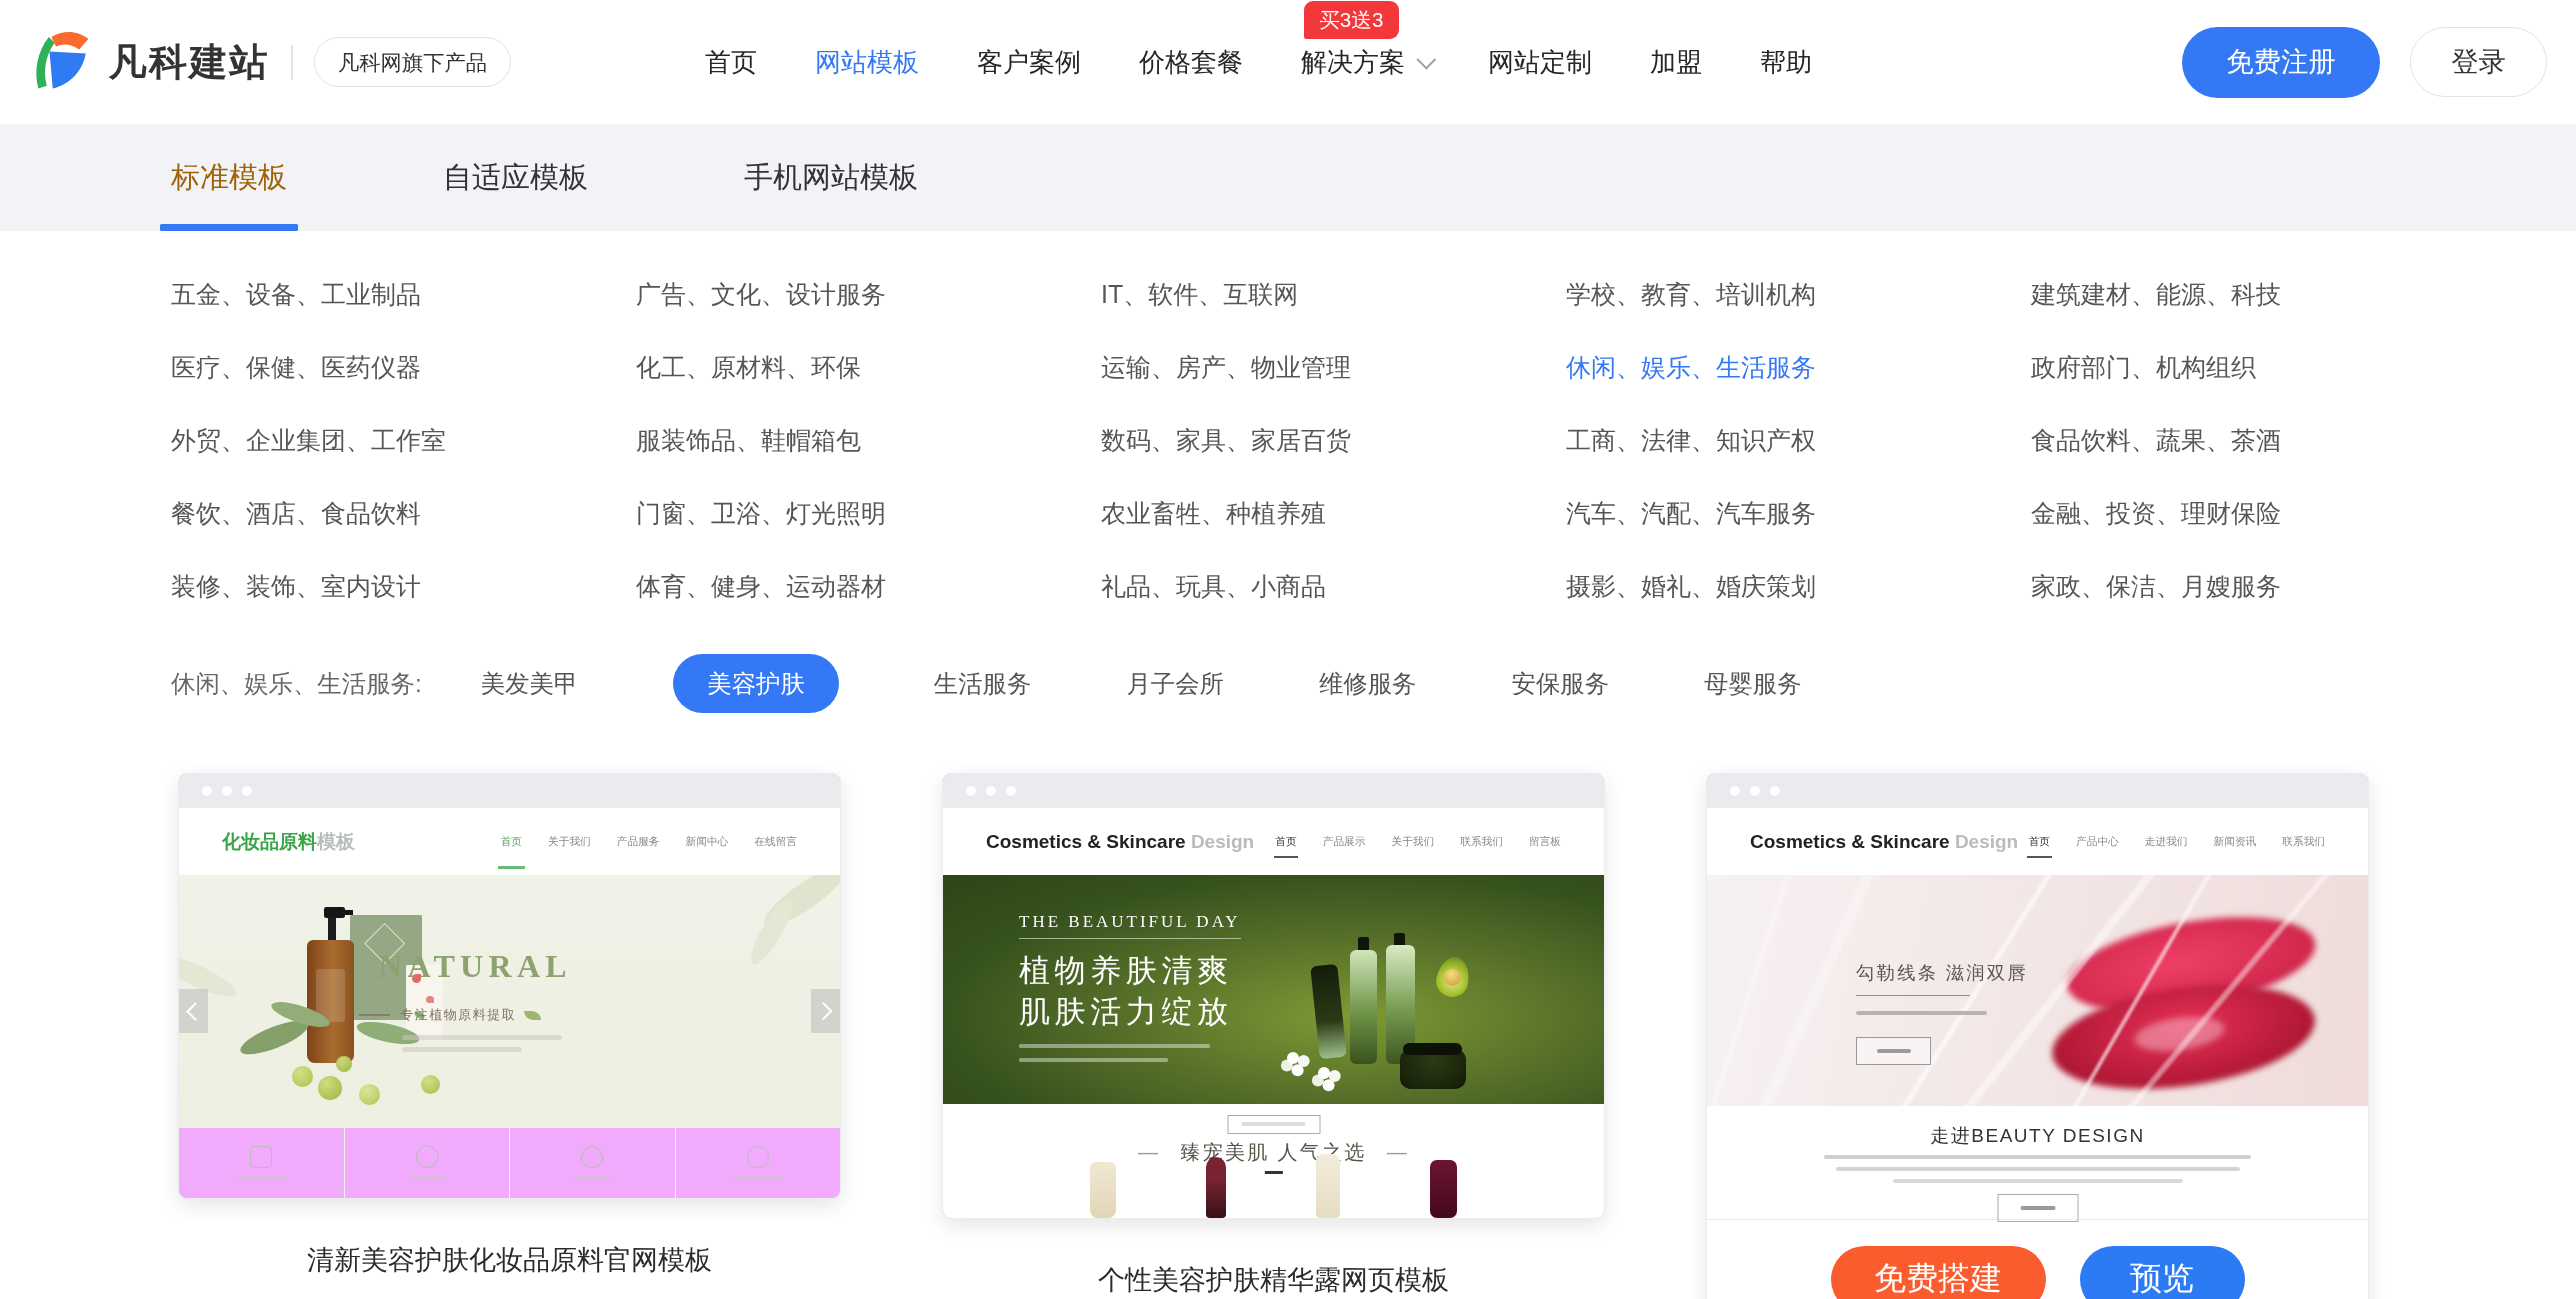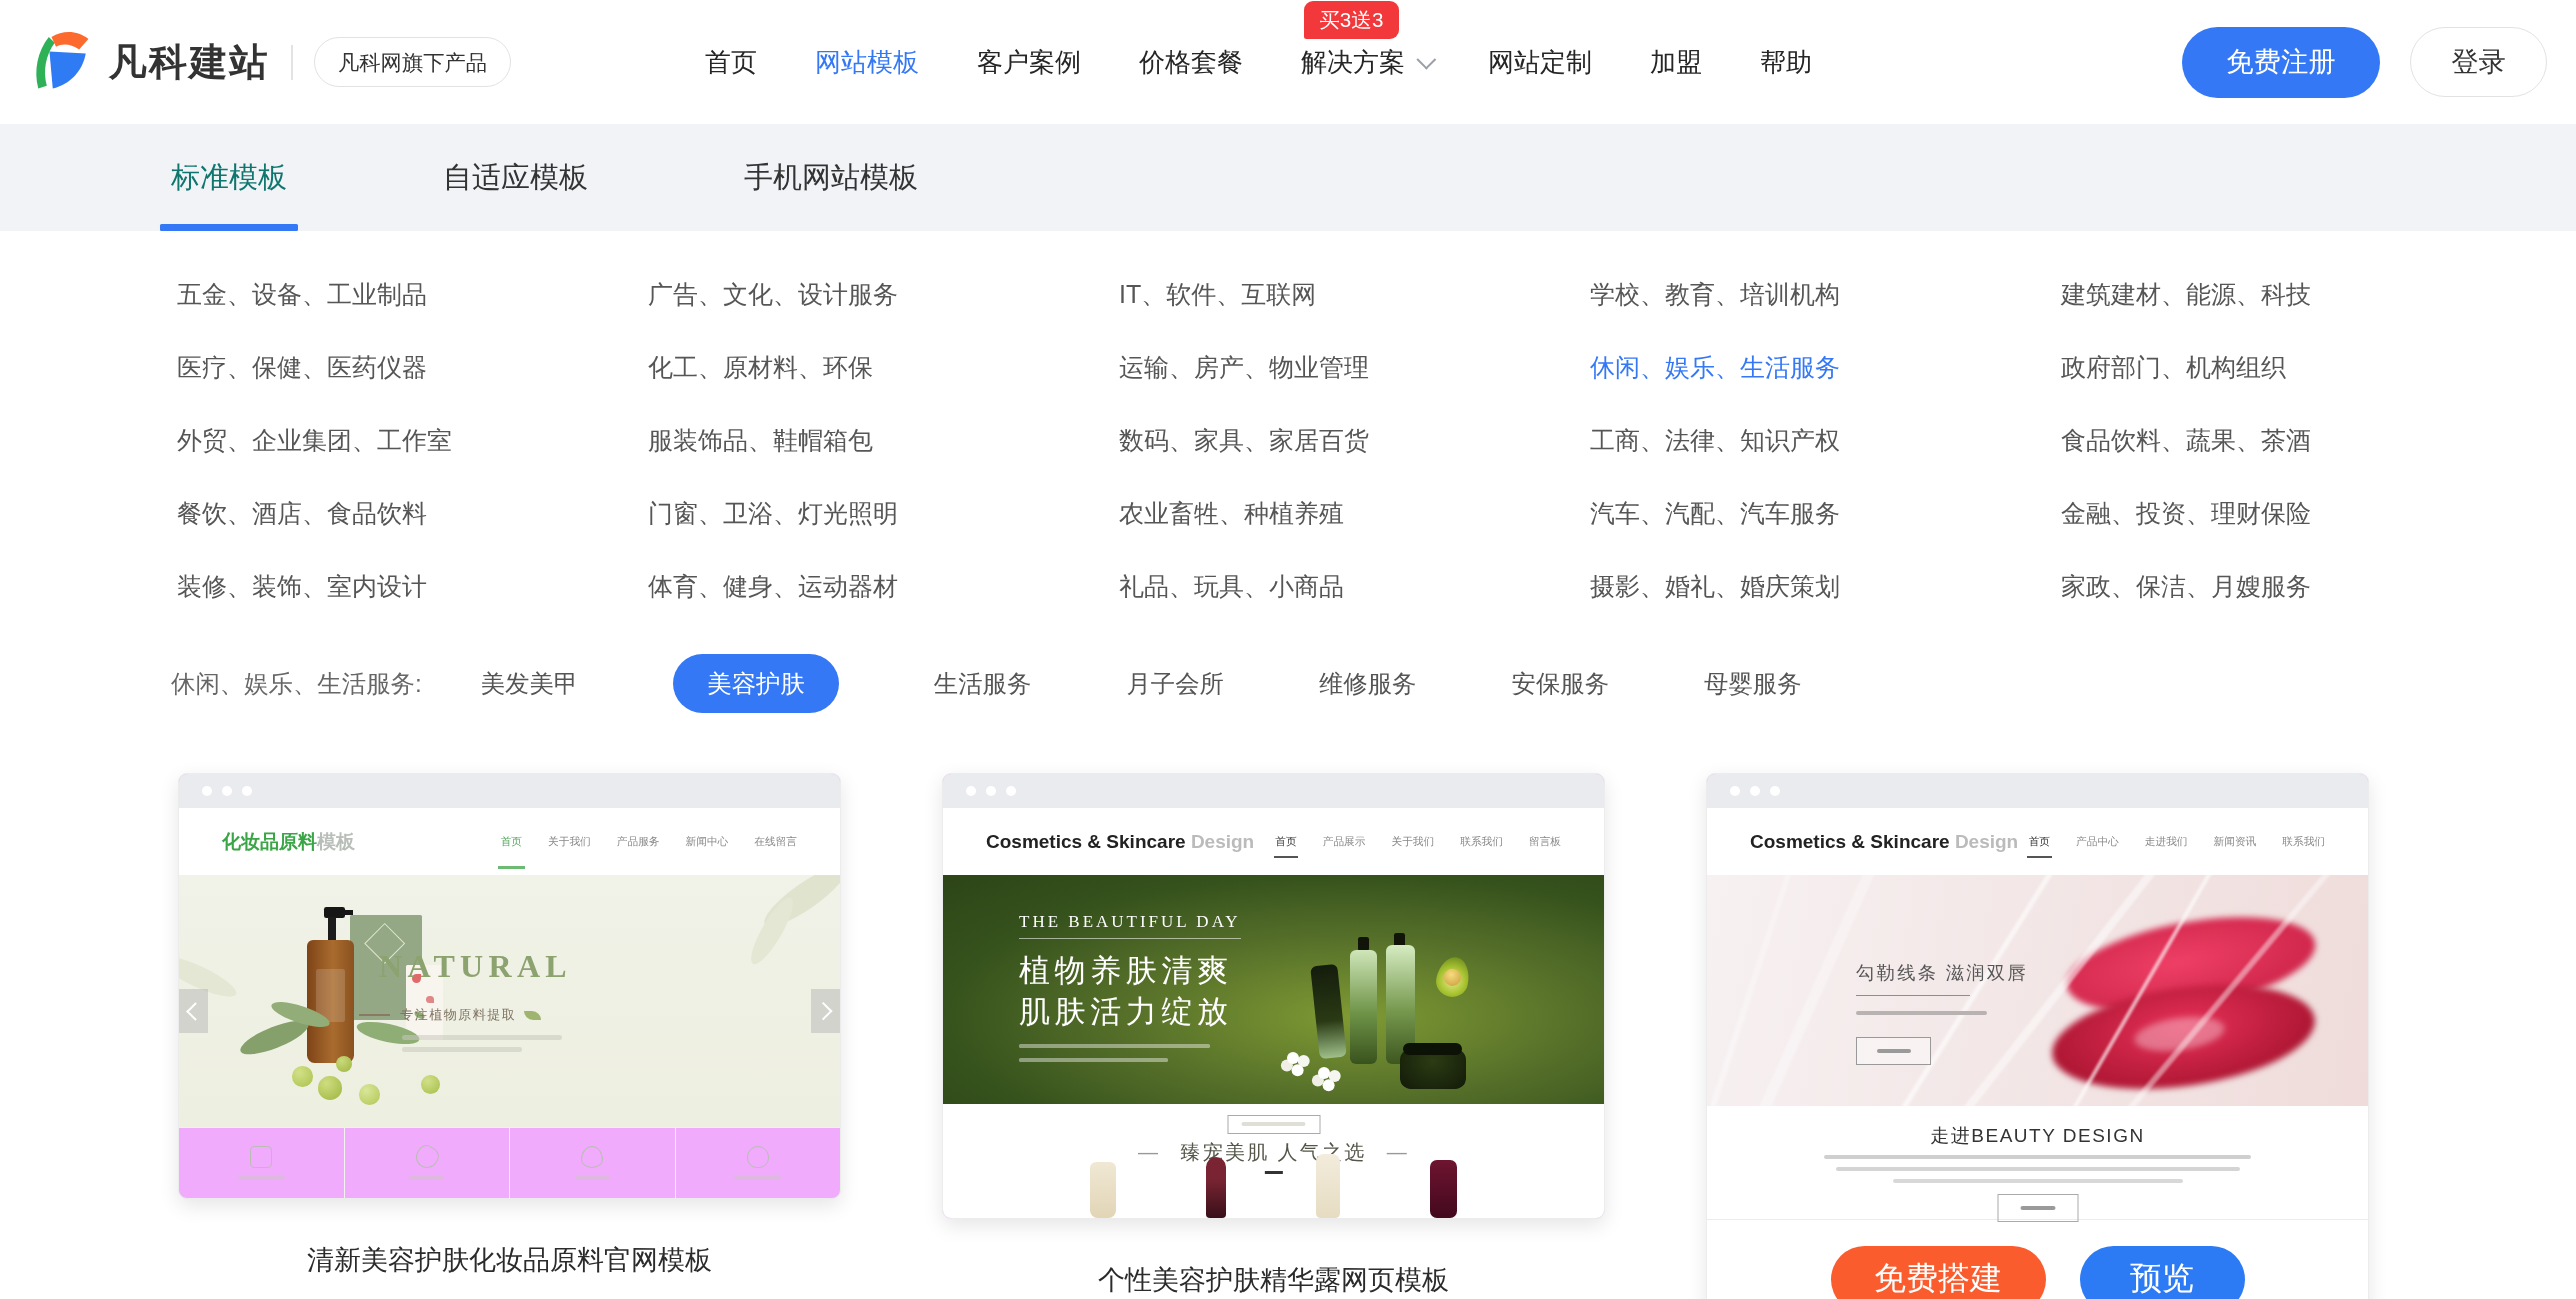--- a/index.html
+++ b/index.html
@@ -20,26 +20,26 @@
         transform:rotate(45deg) translateY(-4.6px);margin-left:10.7px;}
   .promo-badge{position:absolute;top:-44px;left:3px;background:#f2383b;color:#fff;font-size:20.6px;
         padding:5.3px 15.2px;border-radius:9.1px 9.1px 9.1px 2.3px;white-space:nowrap;}
   .auth{margin-left:auto;display:flex;align-items:center;gap:30.5px;}
   .btn-register{background:#3478f6;color:#fff;border-radius:761px;padding:17.5px 44px;font-size:27.4px;cursor:pointer;}
   .btn-login{border:1.5px solid #e2e2e2;color:#333;border-radius:761px;padding:16px 40px;font-size:27.4px;cursor:pointer;background:#fff;}
 
   
   .tabbar{height:107px;background:#f1f3f7;display:flex;align-items:stretch;padding-left:171px;}
   .tab{position:relative;display:flex;align-items:center;font-size:29px;color:#333;margin-right:156px;cursor:pointer;}
-  .tab.active{color:#0f766e;font-family:Liberation Serif, serif;}
+  .tab.active{color:#a16207;font-family:Liberation Serif, serif;}
   .tab-underline{position:absolute;left:-10.7px;right:-10.7px;bottom:0;height:6.9px;background:#3478f6;border-radius:1.5px;}
 
   
   .cats{display:flex;margin:47px 0 0 171px;}
-  .cat-col{width:465px;margin-left:6px;}
+  .cat-col{width:465px;}
   .cat-item{font-size:25px;color:#565656;margin-bottom:40px;cursor:pointer;white-space:nowrap;}
   .cat-item.active{color:#3478f6;}
 
   
   .filter{display:flex;align-items:center;margin:6.1px 0 0 171px;height:69px;}
   .filter-label{font-size:24.4px;color:#666;margin-right:59px;}
   .filter-item{font-size:24.4px;color:#555;margin-right:95px;cursor:pointer;white-space:nowrap;}
   .filter-item.pill{background:#3478f6;color:#fff;border-radius:761px;padding:13.7px 34px;}
 
   

